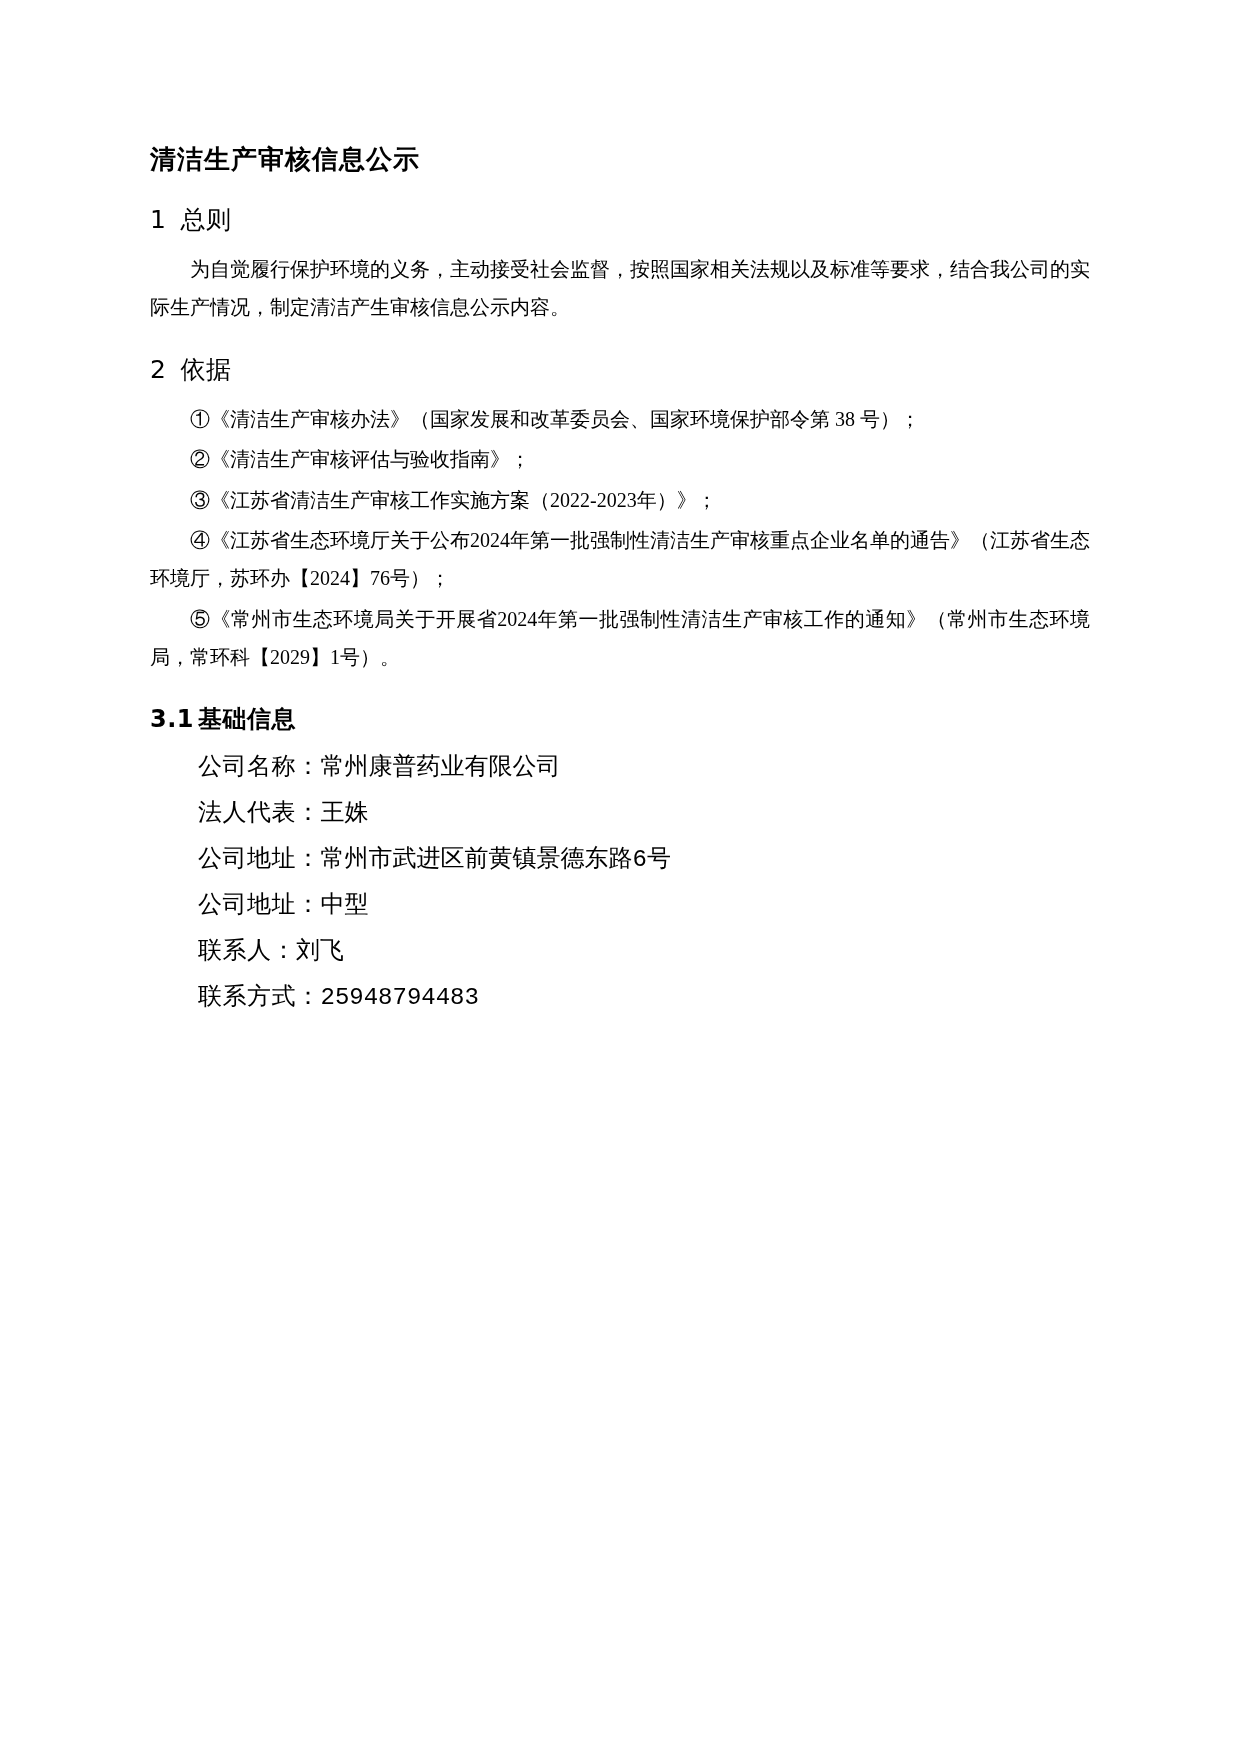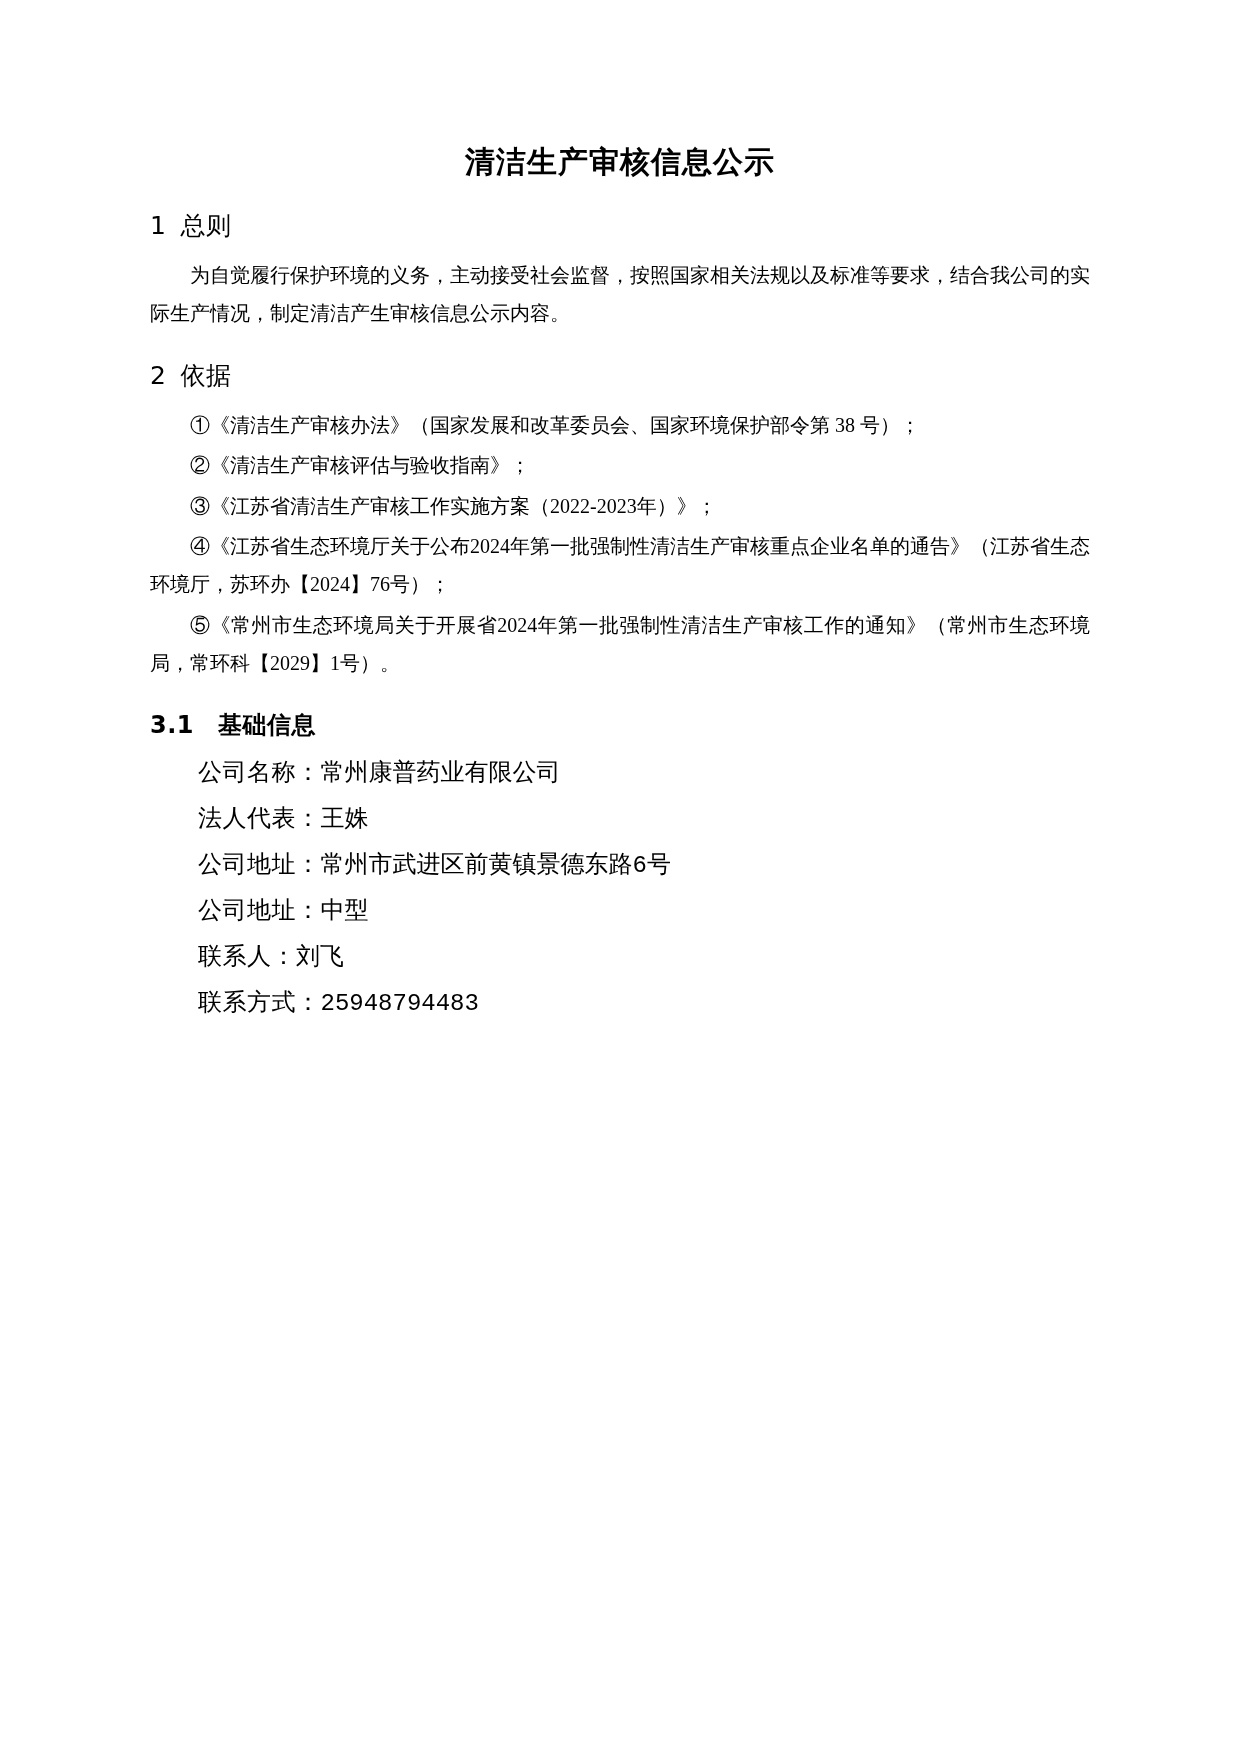--- a/index.html
+++ b/index.html
@@ -15,22 +15,22 @@
     -webkit-font-smoothing: antialiased;
   }
   .page {
     box-sizing: border-box;
     width: 1240px;
     height: 1753px;
     padding: 120px 150px 100px 150px;
     position: relative;
   }
   .doc-title {
-    text-align: center;
-    font-size: 30px;
+    text-align: left;
+    font-size: 26px;
     font-weight: bold;
     letter-spacing: 1px;
     margin: 22px 0 14px 0;
     font-family: "DejaVu Sans", "Liberation Sans", sans-serif;
   }
   .h1 {
     font-size: 25px;
     font-weight: normal;
     margin: 26px 0 14px 0;
     font-family: "DejaVu Sans", "Liberation Sans", sans-serif;
@@ -40,21 +40,21 @@
     margin-right: 14px;
   }
   .h2 {
     font-size: 24px;
     font-weight: bold;
     margin: 26px 0 10px 0;
     font-family: "DejaVu Sans", "Liberation Sans", sans-serif;
     letter-spacing: 0.5px;
   }
   .h2 .num {
-    margin-right: 24px;
+    margin-right: 4px;
   }
   p.body {
     font-size: 20px;
     line-height: 1.92;
     margin: 0 0 2px 0;
     text-align: justify;
     text-justify: inter-ideograph;
     text-indent: 2em;
   }
   .info-line {

